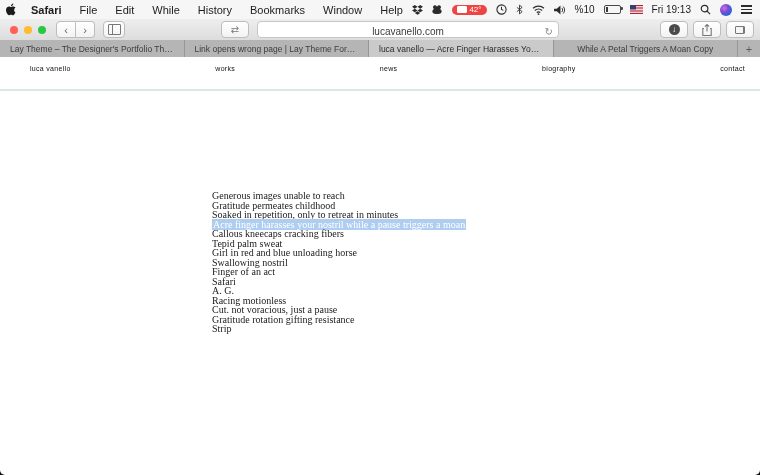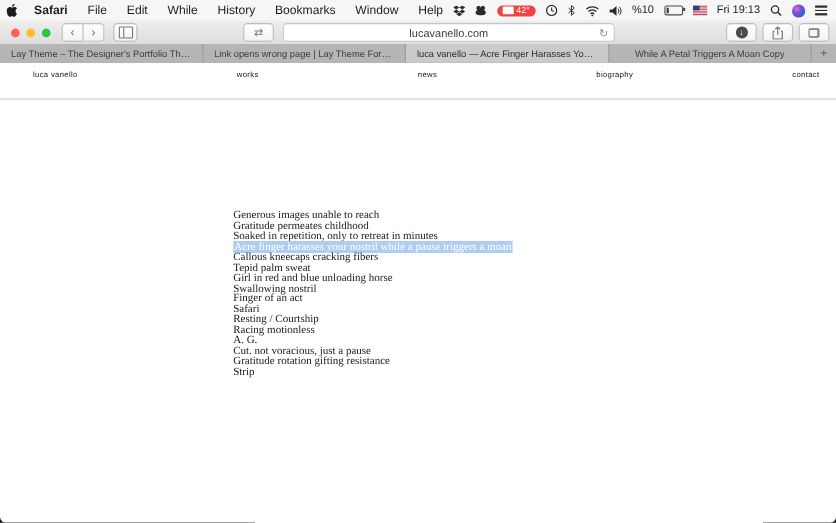--- a/index.html
+++ b/index.html
@@ -275,30 +275,27 @@
         </li>
 
         <li class="work-item">
           <span>Finger of an act</span>
         </li>
 
         <li class="work-item">
           <span>Safari</span>
         </li>
 
-        <li class="work-item">
-          <span>Resting / Courtship</span>
+
+        <li class="work-item">
+          <span>A. G.</span>
         </li>
 
         <li class="work-item">
           <span>Racing motionless</span>
-        </li>
-
-        <li class="work-item">
-          <span>A. G.</span>
         </li>
 
         <li class="work-item">
           <span>Cut. not voracious, just a pause</span>
         </li>
 
         <li class="work-item">
           <span>Gratitude rotation gifting resistance</span>
         </li>
 

